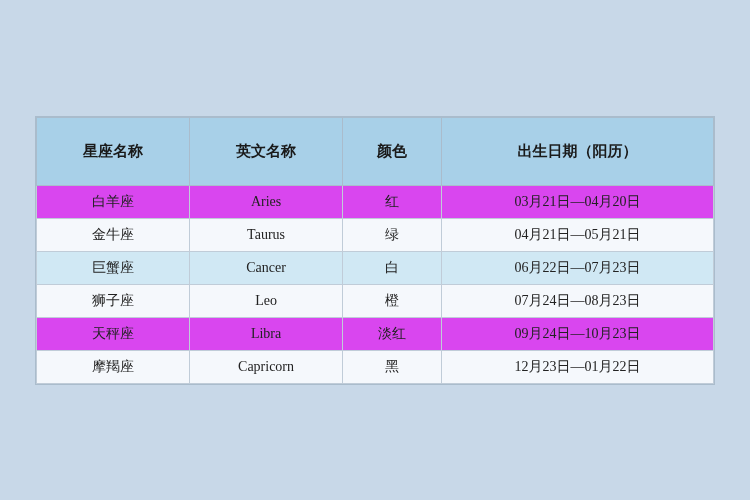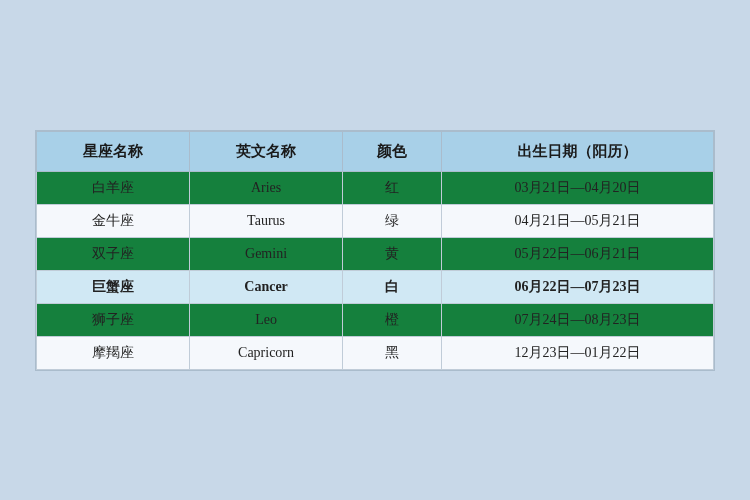--- a/index.html
+++ b/index.html
@@ -23,45 +23,44 @@
     }
     table {
       width: 100%;
       border-collapse: collapse;
     }
     thead tr {
       background-color: #a8d0e8;
     }
     thead th {
       border: 1px solid #aabccc;
-      padding: 10px 12px;
+      padding: 24px 12px;
       text-align: center;
       font-size: 15px;
       font-weight: bold;
       color: #1a1a1a;
     }
     tbody tr {
-      background-color: #15803d;
+      background-color: #d946ef;
     }
     tbody tr:nth-child(even) {
       background-color: #f5f8fc;
     }
     tbody td {
       border: 1px solid #c0ccd8;
       padding: 7px 12px;
       text-align: center;
       font-size: 14px;
       color: #222;
     }
     tbody td:nth-child(2) {
       font-family: "Times New Roman", serif;
     }
     .highlighted {
       background-color: #d0e8f4 !important;
-      font-weight: bold;
     }
   </style>
 </head>
 <body>
 
 <div class="table-container">
   <table>
     <thead>
       <tr>
         <th>星座名称</th>
@@ -76,39 +75,39 @@
           <td>Aries</td>
           <td>红</td>
           <td>03月21日—04月20日</td>
         </tr>
         <tr>
           <td>金牛座</td>
           <td>Taurus</td>
           <td>绿</td>
           <td>04月21日—05月21日</td>
         </tr>
-        <tr>
-          <td>双子座</td>
-          <td>Gemini</td>
-          <td>黄</td>
-          <td>05月22日—06月21日</td>
-        </tr>
         <tr class="highlighted">
           <td>巨蟹座</td>
           <td>Cancer</td>
           <td>白</td>
           <td>06月22日—07月23日</td>
         </tr>
         <tr>
           <td>狮子座</td>
           <td>Leo</td>
           <td>橙</td>
           <td>07月24日—08月23日</td>
         </tr>
         <tr>
+          <td>天秤座</td>
+          <td>Libra</td>
+          <td>淡红</td>
+          <td>09月24日—10月23日</td>
+        </tr>
+        <tr>
           <td>摩羯座</td>
           <td>Capricorn</td>
           <td>黑</td>
           <td>12月23日—01月22日</td>
         </tr>
       </tbody>
   </table>
 </div>
 
 </body></html>

